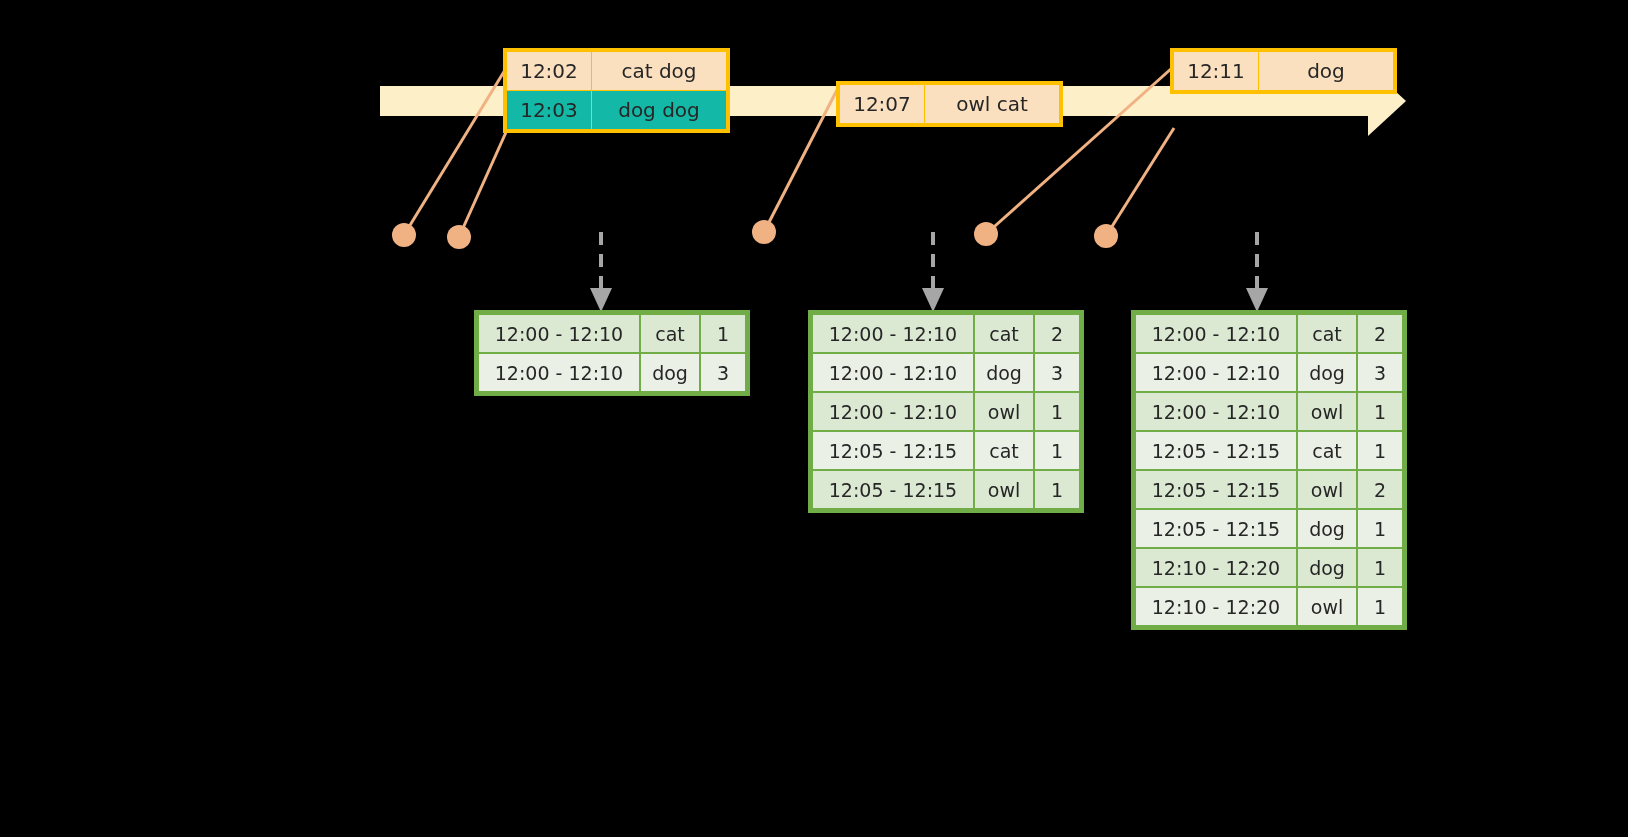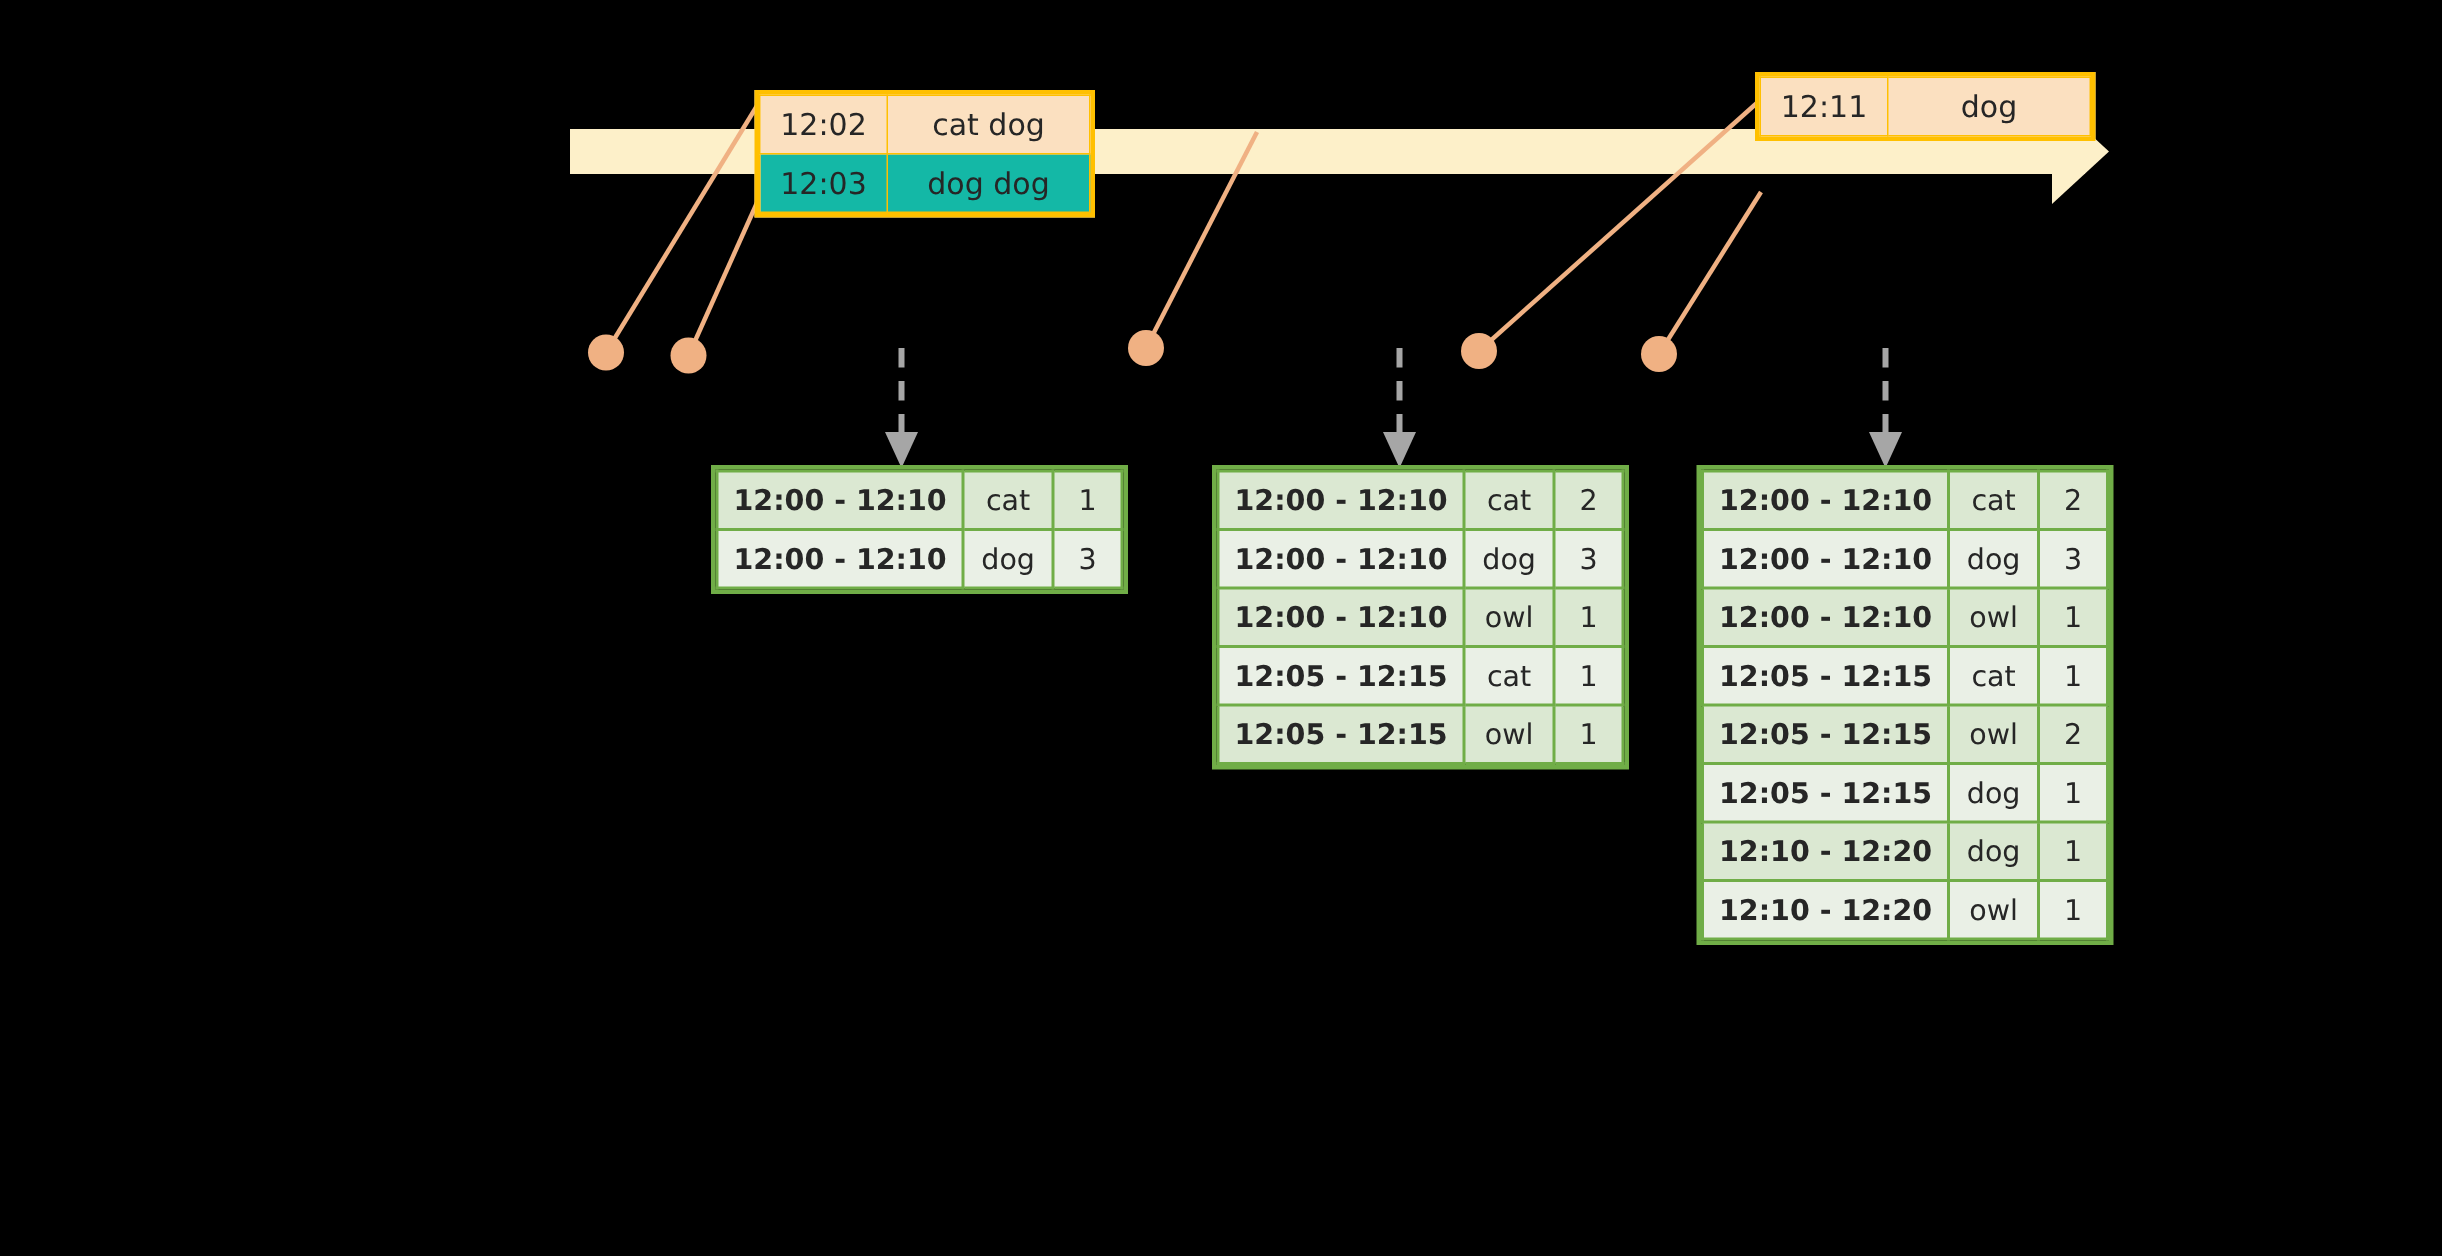--- a/index.html
+++ b/index.html
@@ -89,21 +89,21 @@
     border: 2px solid #70ad47;
     font-size: 19px;
     color: #262626;
     text-align: center;
     height: 37px;
     padding: 0;
     white-space: nowrap;
   }
   .res tr.shade td { background: #dbe8d2; }
   .res tr.plain td { background: #eaf0e6; }
-  .res td.c-win  { width: 140px; padding: 0 10px; font-weight: bold; }
+  .res td.c-win  { width: 140px; padding: 0 10px; }
   .res td.c-word { width: 58px; margin-left: 39px; }
   .res td.c-cnt  { width: 44px; }
 
   
   .dash-arrow {
     position: absolute;
     width: 26px;
   }
 </style>
 </head>
@@ -121,35 +121,45 @@
     <line x1="986" y1="234" x2="1172" y2="68" stroke="#f0b183" stroke-width="3"></line>
     <line x1="1106" y1="236" x2="1174" y2="128" stroke="#f0b183" stroke-width="3"></line>
   </svg>
 
   <div class="dot" style="left:392px; top:223px;"></div>
   <div class="dot" style="left:447px; top:225px;"></div>
   <div class="dot" style="left:752px; top:220px;"></div>
   <div class="dot" style="left:974px; top:222px;"></div>
   <div class="dot" style="left:1094px; top:224px;"></div>
 
-  <div class="evt" style="left:503px; top:60px;">
+  <div class="evt" style="left:503px; top:48px;">
     <table>
       <tbody>
           <tr class="r1">
         <td class="c-time">12:02</td>
         <td class="c-words">cat dog</td>
       </tr>
       <tr class="r2">
         <td class="c-time">12:03</td>
         <td class="c-words">dog dog</td>
       </tr>
     </tbody>
       </table>
   </div>
 
+  <div class="evt" style="left:836px; top:81px;">
+    <table>
+      <tbody>
+          <tr class="r1">
+        <td class="c-time">12:07</td>
+        <td class="c-words">owl cat</td>
+      </tr>
+    </tbody>
+      </table>
+  </div>
 
   <div class="evt" style="left:1170px; top:48px;">
     <table>
       <tbody>
           <tr class="r1">
         <td class="c-time">12:11</td>
         <td class="c-words">dog</td>
       </tr>
     </tbody>
       </table>

